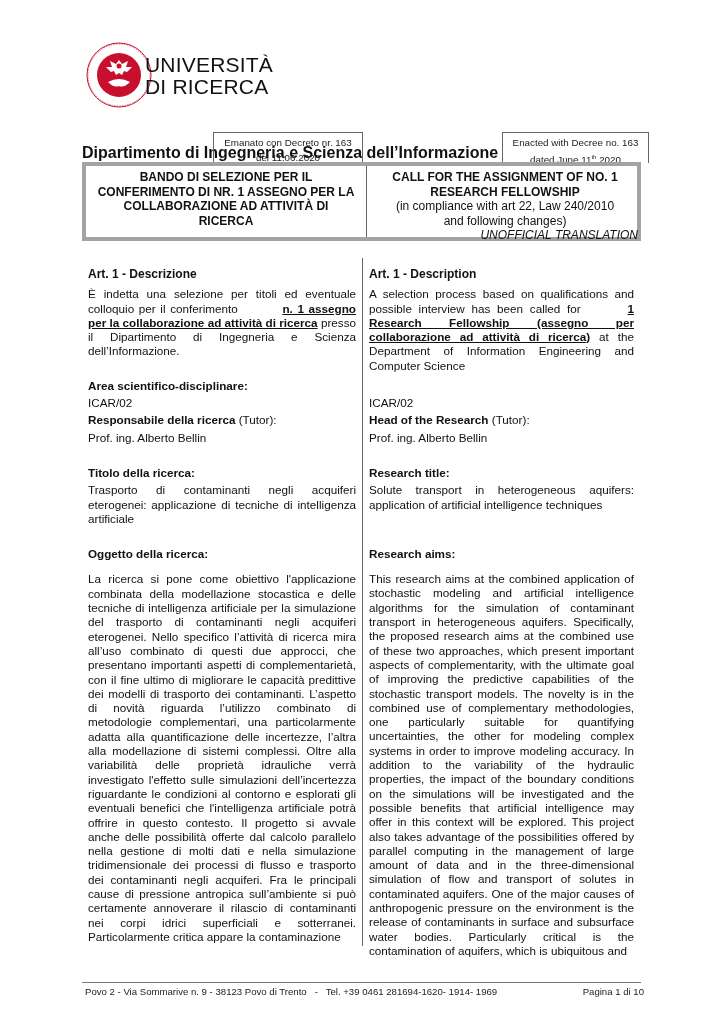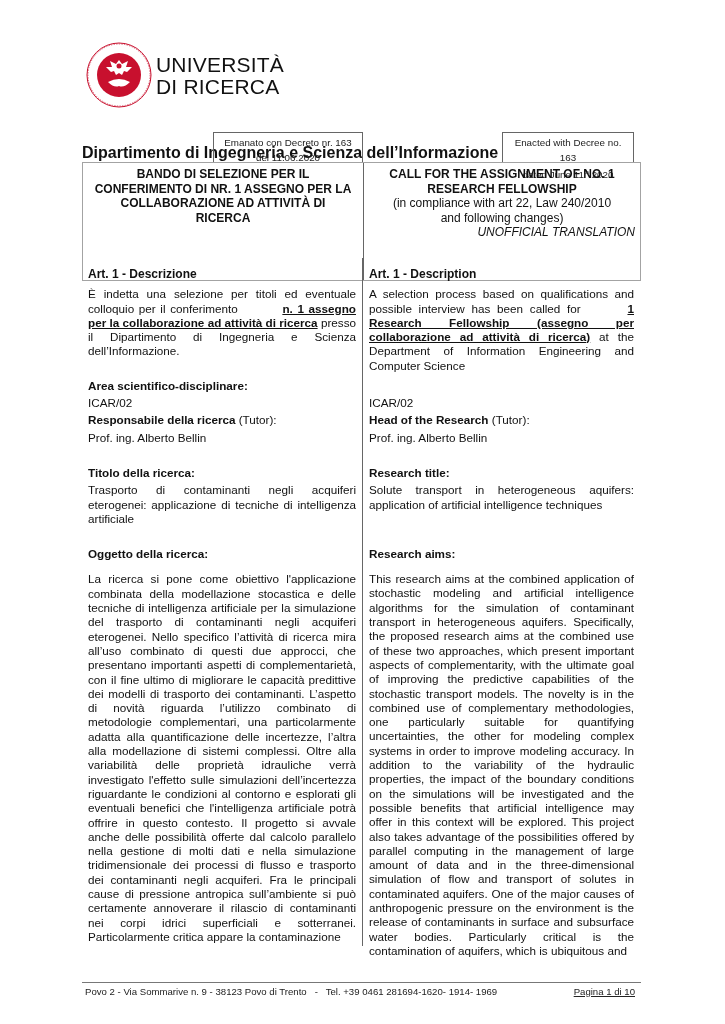--- a/index.html
+++ b/index.html
@@ -1,30 +1,30 @@
 <!DOCTYPE html>
 <html><head>
 <meta charset="utf-8">
 <style>
   html, body { margin: 0; padding: 0; background: #ffffff; }
   body { width: 725px; height: 1024px; position: relative; overflow: hidden;
          font-family: "Liberation Sans", sans-serif; color: #111; }
   .abs { position: absolute; }
   .logo { left: 86px; top: 42px; width: 200px; height: 70px; }
   .seal { position: absolute; left: 0; top: 0; width: 66px; height: 66px; }
-  .logo-text { position: absolute; left: 70px; top: 12px; font-size: 21px; line-height: 22px;
+  .logo-text { position: absolute; left: 59px; top: 12px; font-size: 21px; line-height: 22px;
                color: #111; letter-spacing: 0.2px; }
   .dept { left: 82px; top: 109px; font-size: 16px; font-weight: bold; color: #111; margin-top: 35px; }
 
   .decree { font-size: 9.8px; line-height: 15px; text-align: center; color: #222;
             border: 1px solid #666; border-bottom: none; padding: 2px 4px 0 4px; box-sizing: border-box; }
   .decree-left { left: 213px; top: 132px; width: 150px; height: 31px; }
-  .decree-right { left: 502px; top: 132px; width: 132px; height: 31px; }
+  .decree-right { left: 502px; top: 132px; width: 147px; height: 31px; }
 
-  .title-box { left: 82px; top: 162px; width: 559px; height: 119px; border: 1px solid #a3a3a3; box-sizing: border-box; }
+  .title-box { left: 82px; top: 162px; width: 559px; height: 79px; border: 4px solid #a3a3a3; box-sizing: border-box; }
   .title-box .divider { position: absolute; left: 280px; top: 0; bottom: 0; width: 1px; background: #666; }
   .title-col { position: absolute; top: 4px; text-align: center; font-size: 12px; line-height: 14.5px; }
   .title-col.left { left: 4px; width: 272px; }
   .title-col.right { left: 286px; width: 266px; }
   .title-col .bold { font-weight: bold; }
   .title-col .ital { font-style: italic; text-align: right; display: block; }
 
   .col-divider { left: 362px; top: 258px; width: 1px; height: 688px; background: #666; }
 
   .col { position: absolute; font-size: 11.7px; line-height: 14.3px; text-align: justify; }
@@ -33,21 +33,21 @@
   .art-title { text-align: left; font-weight: bold; font-size: 12px; }
   .b { font-weight: bold; }
   .u { text-decoration: underline; font-weight: bold; margin-left: 40px; }
   p { margin: 0; }
   .gap-s { height: 6px; }
   .gap-l { height: 20px; }
 
   .footer-line { left: 82px; top: 982px; width: 559px; height: 1px; background: #777; }
   .footer { top: 986px; font-size: 9.6px; color: #222; }
   .footer.left { left: 85px; }
-  .footer.right { right: 90px; text-decoration: underline; }
+  .footer.right { right: 81px; }
 </style>
 </head>
 <body>
 
 <div class="abs logo">
   <svg class="seal" viewBox="0 0 66 66">
     <circle cx="33" cy="33" r="32" fill="#ffffff" stroke="#c8102e" stroke-width="1"></circle>
     <circle cx="33" cy="33" r="31" fill="none" stroke="#c8102e" stroke-width="0.6" stroke-dasharray="1.4 1.2"></circle>
     <circle cx="33" cy="33" r="22" fill="#c8102e"></circle>
     <path d="M33 18 L36 22 L42 19 L40 25 L46 25 L41 30 L38 29 L36 33 L33 31 L30 33 L28 29 L25 30 L20 25 L26 25 L24 19 L30 22 Z" fill="#ffffff"></path>

